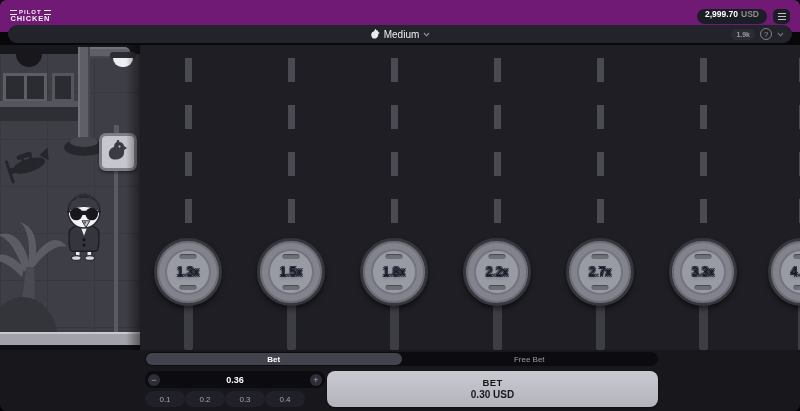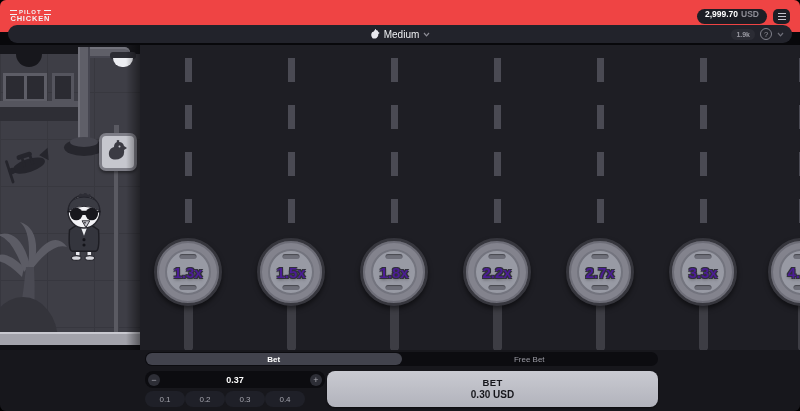--- a/index.html
+++ b/index.html
@@ -1,20 +1,20 @@
 <!DOCTYPE html>
 <html><head>
 <meta charset="utf-8">
 <style>
   html,body{margin:0;padding:0;background:#000;}
   #app{position:relative;width:800px;height:411px;overflow:hidden;background:#08080b;
        font-family:"Liberation Sans","DejaVu Sans",sans-serif;border-radius:6px;}
   
   .topbar{position:absolute;left:0;top:0;width:100%;height:22px;display:flex;align-items:center;
-          padding:16px 10px;box-sizing:border-box;background:#ef4444;}
+          padding:16px 10px;box-sizing:border-box;background:#701a75;}
   .logo{display:flex;flex-direction:column;align-items:center;line-height:1.05;color:#f2f2f5;}
   .logo-top{display:flex;align-items:center;gap:2px;font-size:6px;font-weight:bold;letter-spacing:1px;}
   .wing{width:7px;height:3px;border-top:1px solid #f2f2f5;border-bottom:1px solid #f2f2f5;}
   .logo-bottom{font-size:7.5px;font-weight:bold;letter-spacing:.8px;}
   .top-right{margin-left:auto;display:flex;align-items:center;gap:6px;}
   .balance-pill{height:15px;border-radius:8px;background:#1d1e25;display:flex;
                 padding:0 8px;font-size:8.5px;font-weight:bold;color:#fff;}
   .currency{color:#8d8d96;margin-left:3px;font-weight:bold;}
   .menu-btn{width:17px;height:15px;border-radius:5px;background:#1d1e25;display:flex;
             flex-direction:column;justify-content:center;align-items:center;gap:2px;cursor:pointer;}
@@ -76,21 +76,21 @@
              background:repeating-linear-gradient(180deg,#4a4a53 0 24px,transparent 24px 47px);}
   .stem{position:absolute;width:9px;height:52px;background:#3d3d44;border-radius:2px;z-index:1;}
   .manhole{position:absolute;width:62px;height:62px;border-radius:50%;background:#83838d;
            border:3px solid #36363d;box-shadow:0 3px 5px rgba(0,0,0,.5),inset 0 0 0 2px #6d6d77;
            display:flex;align-items:center;justify-content:center;z-index:2;}
   .mh-inner{width:46px;height:46px;border-radius:50%;background:#989aa4;border:2px solid #73747e;
             position:relative;display:flex;align-items:center;justify-content:center;box-sizing:border-box;}
   .mh-slot{position:absolute;left:50%;transform:translateX(-50%);width:17px;height:5px;border-radius:3px;
            background:#6e6f79;box-shadow:inset 0 1px 1px rgba(0,0,0,.35);}
   .mh-slot.top{top:3px}.mh-slot.bottom{bottom:3px}
-  .mh-label{font-size:15px;font-weight:bold;color:#4c1d95;
+  .mh-label{font-size:12px;font-weight:normal;color:#0f172a;
             text-shadow:-1px -1px 0 #30303a,1px -1px 0 #30303a,-1px 1px 0 #30303a,1px 1px 0 #30303a,0 2px 3px rgba(0,0,0,.35);}
   
   .panel{position:absolute;left:0;top:350px;width:800px;height:61px;background:#17171c;}
   .tabs{position:absolute;left:145px;top:2px;width:513px;height:14px;background:#0c0c10;
         border-radius:7px;display:flex;padding:1px;box-sizing:border-box;}
   .tab{flex:1;display:flex;align-items:center;justify-content:center;font-size:8px;color:#9a9aa3;
        border-radius:6px;cursor:pointer;}
   .tab.active{background:#42434d;color:#fff;font-weight:bold;}
   .stepper{position:absolute;left:145px;top:21px;width:180px;height:17px;background:#0c0c10;border-radius:8px;
            display:flex;align-items:center;justify-content:space-between;padding:0 3px;box-sizing:border-box;}
@@ -300,21 +300,21 @@
       </div>
   </div>
 
   <div class="panel">
     <div class="tabs">
         <div class="tab active">Bet</div>
         <div class="tab">Free Bet</div>
       </div>
     <div class="stepper">
       <div class="step-btn">−</div>
-      <div class="amount">0.37</div>
+      <div class="amount">0.36</div>
       <div class="step-btn">+</div>
     </div>
     <div class="chips">
         <div class="chip">0.1</div>
         <div class="chip">0.2</div>
         <div class="chip">0.3</div>
         <div class="chip">0.4</div>
       </div>
     <div class="bet-btn">
       <div class="bet-title">BET</div>

